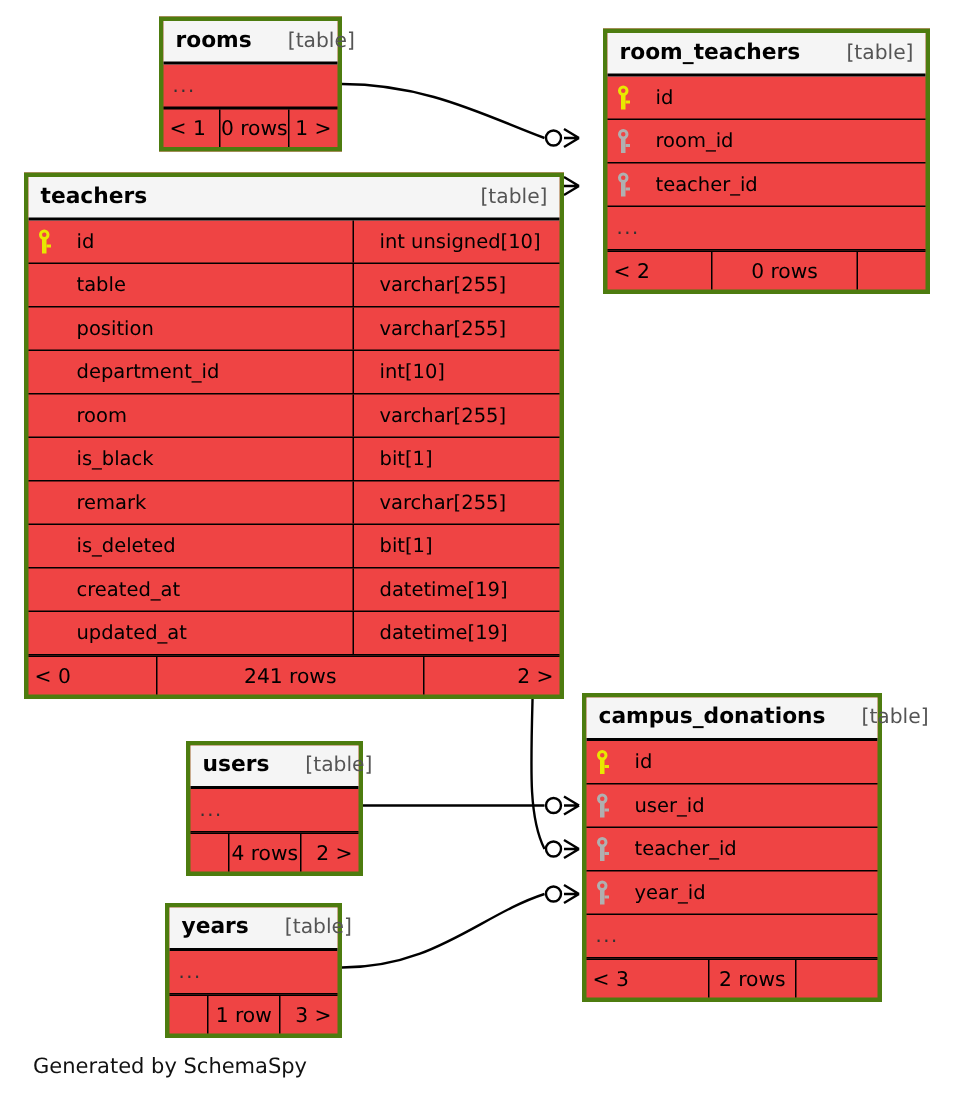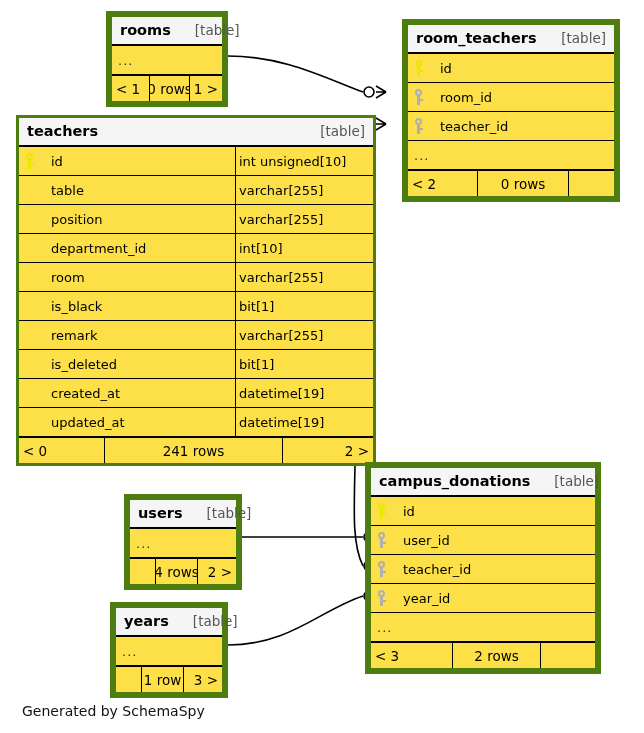--- a/index.html
+++ b/index.html
@@ -28,22 +28,22 @@
     left: 0; top: 0;
     width: 644px;
     height: 733px;
     z-index: 1;
   }
 
   
   .tbl {
     position: absolute;
     z-index: 2;
-    background: #fde047;
-    border: 6px solid #4d7c0f;
+    background: #ef4444;
+    border: 3px solid #4d7c0f;
     box-sizing: border-box;
     font-size: 13px;
     color: #000000;
   }
   .tbl.thick {
     border-width: 3px;
   }
 
   .tbl-head {
     background: #f5f5f5;
@@ -83,21 +83,21 @@
     padding-left: 6px;
     box-sizing: border-box;
     min-width: 0;
     white-space: nowrap;
     overflow: hidden;
   }
   .col-type {
     display: flex;
     align-items: center;
     border-left: 1.5px solid #000000;
-    padding-left: 3px;
+    padding-left: 17px;
     box-sizing: border-box;
     white-space: nowrap;
     flex: 0 0 auto;
   }
 
   .keyslot {
     width: 22px;
     flex: 0 0 22px;
     display: flex;
     align-items: center;
@@ -374,21 +374,21 @@
       <span class="col-type" style="flex:0 0 138px;">datetime[19]</span>
     </div>
 
     <div class="footer-row">
       <span class="fcell prev" style="flex:0 0 86px;">&lt; 0</span>
       <span class="fcell count" style="flex:1 1 auto;">241 rows</span>
       <span class="fcell next" style="flex:0 0 90px;">2 &gt;</span>
     </div>
   </div>
 
-  <div class="tbl" style="left:365px; top:462px; width:236px;">
+  <div class="tbl" style="left:388px; top:462px; width:200px;">
     <div class="tbl-head">
       <span class="tbl-name">campus_donations</span>
       <span class="tbl-tag">[table]</span>
     </div>
 
     <div class="row">
       <span class="col-name">
         <span class="keyslot">
           <span class="key pk">
               <span class="head"></span>

